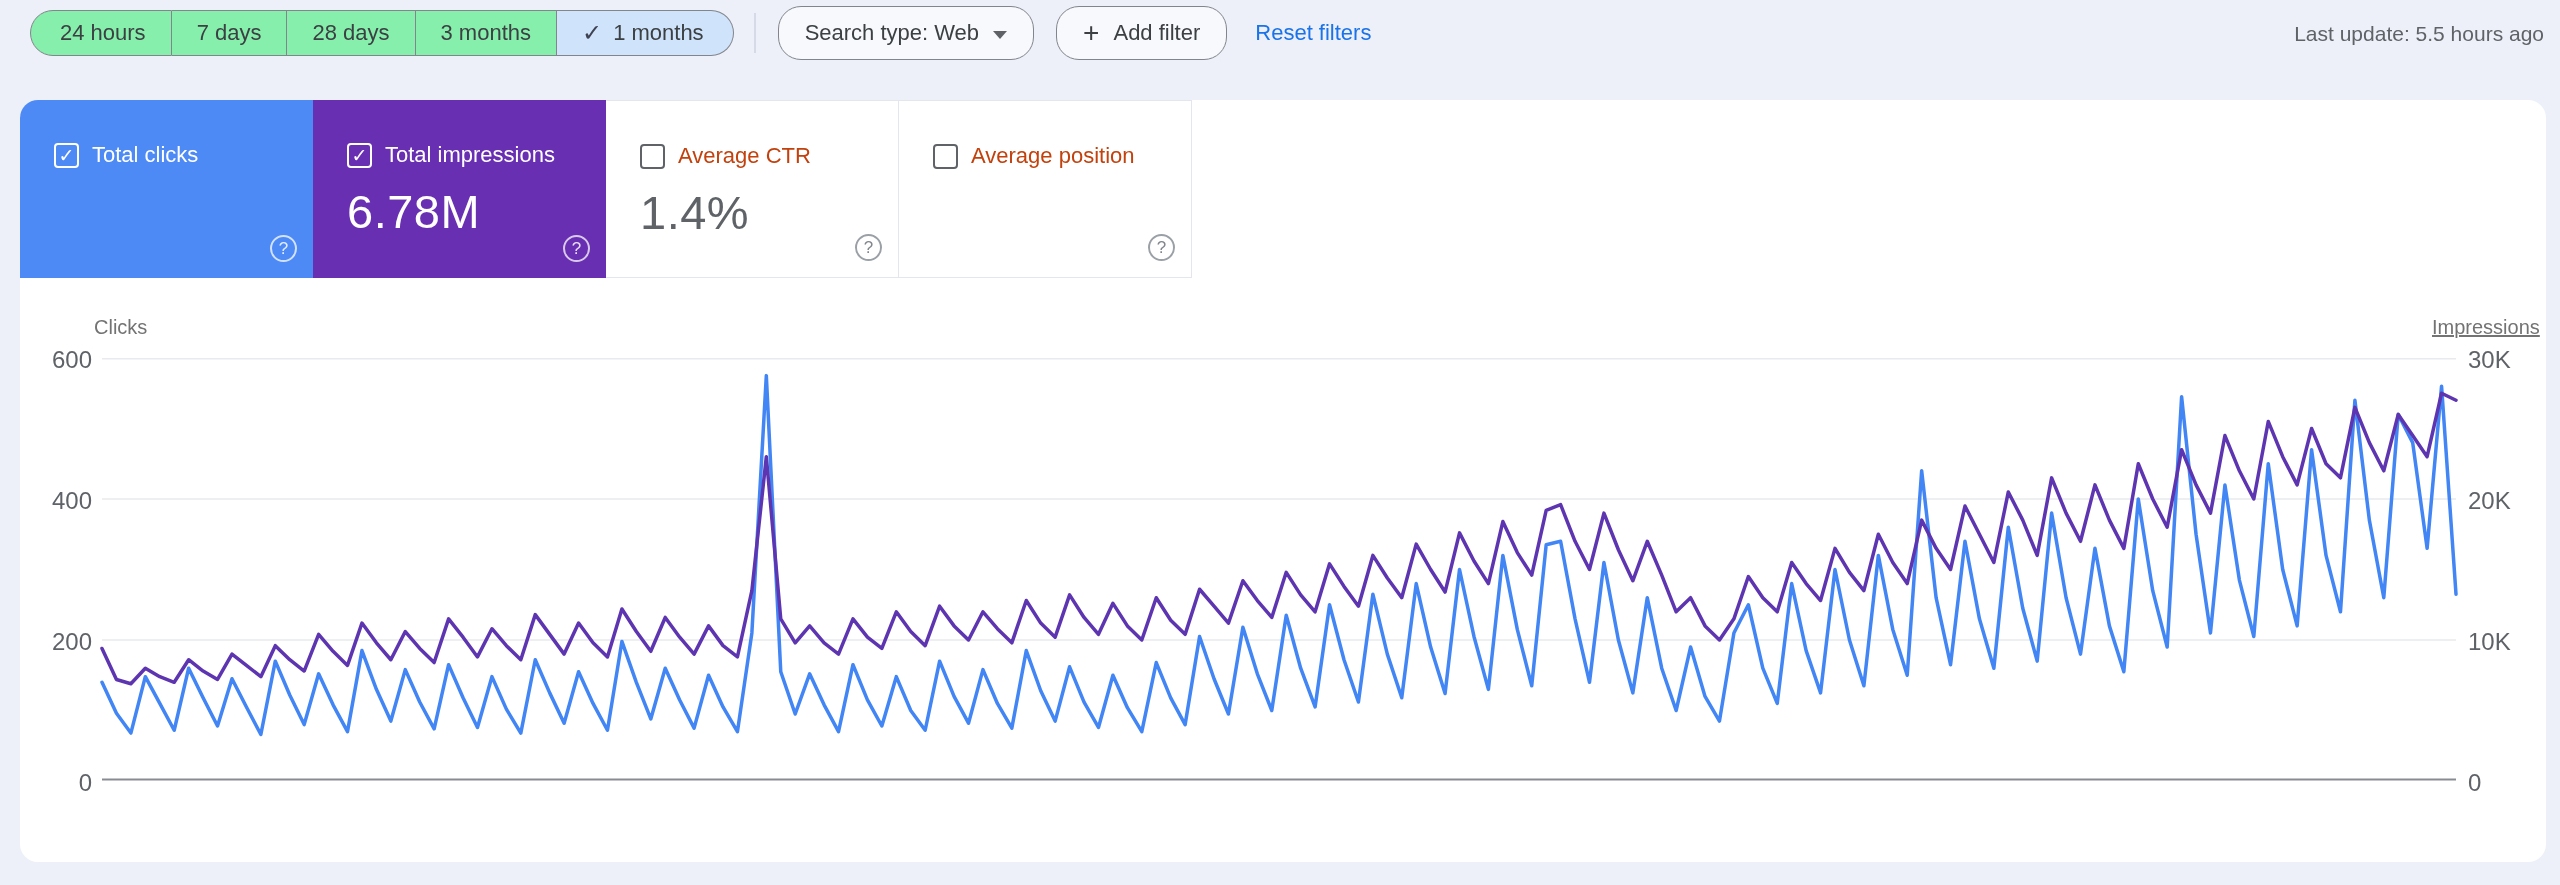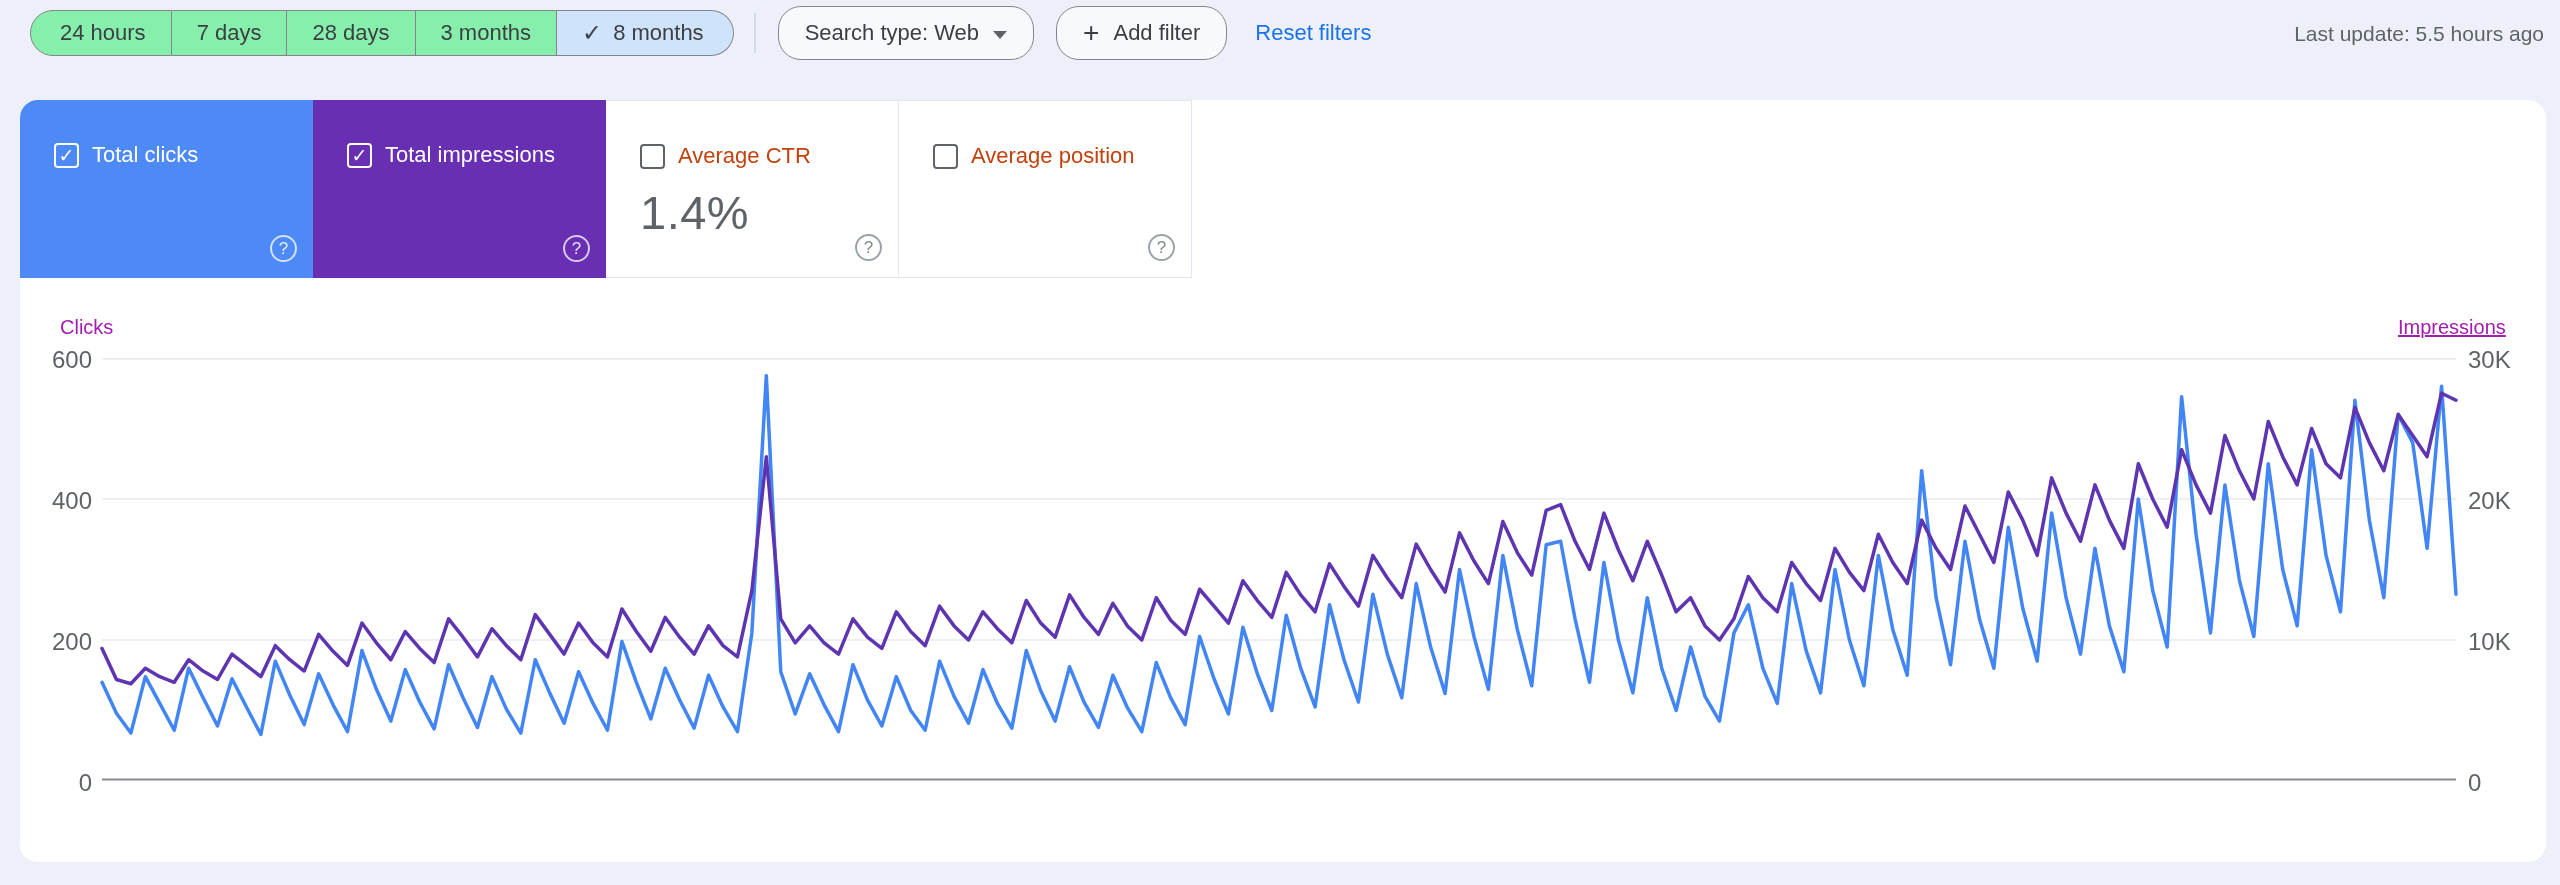--- a/index.html
+++ b/index.html
@@ -44,21 +44,21 @@
   .card.unchecked .card-label { color:#c2410c; }
   .card.unchecked .card-value { color:#5f6368; }
   .card-label { font-size:22px; }
   .card-value { margin-top:16px; font-size:47px; letter-spacing:0.5px; }
   .help-icon { position:absolute; right:16px; bottom:16px; width:27px; height:27px; border-radius:50%;
                display:flex; align-items:center; justify-content:center; font-size:17px; cursor:pointer; }
   .card.checked .help-icon { border:2px solid rgba(255,255,255,0.75); color:rgba(255,255,255,0.85); }
   .card.unchecked .help-icon { border:2px solid #9aa0a6; color:#80868b; }
 
   
-  .axis-title { position:absolute; font-size:20px; color:#a21caf; }
+  .axis-title { position:absolute; font-size:20px; color:#737373;margin-left:34px; }
   .tick { position:absolute; font-size:24px; color:#5f6368; }
   .tick.left  { left:20px; width:72px; text-align:right; }
   .tick.right { left:2468px; text-align:left; }
   #chart-svg { position:absolute; left:102px; top:358px; overflow:visible; cursor:crosshair; }
 </style>
 </head>
 <body>
 
 <div id="screen">
 
@@ -75,21 +75,21 @@
       <button class="seg-btn">
 
         <span>28 days</span>
       </button>
       <button class="seg-btn">
 
         <span>3 months</span>
       </button>
       <button class="seg-btn selected" style="background: rgb(207, 227, 251);">
         <span class="seg-check">✓</span>
-        <span>8 months</span>
+        <span>1 months</span>
       </button>
     </div>
 
     <div class="bar-divider"></div>
 
     <button class="pill">
       <span>Search type: Web</span>
       <span class="caret"></span>
     </button>
 
@@ -112,20 +112,21 @@
           <span class="card-label">Total clicks</span>
         </div>
         <span class="help-icon">?</span>
       </div>
 
       <div class="card checked" style="background: rgb(105, 47, 179);">
         <div class="card-label-row">
           <span class="checkbox">✓</span>
           <span class="card-label">Total impressions</span>
         </div>
+        <div class="card-value">6.78M</div>
         <span class="help-icon">?</span>
       </div>
 
       <div class="card white-card unchecked" style="background: rgb(255, 255, 255);">
         <div class="card-label-row">
           <span class="checkbox">✓</span>
           <span class="card-label">Average CTR</span>
         </div>
         <div class="card-value">1.4%</div>
         <span class="help-icon">?</span>

